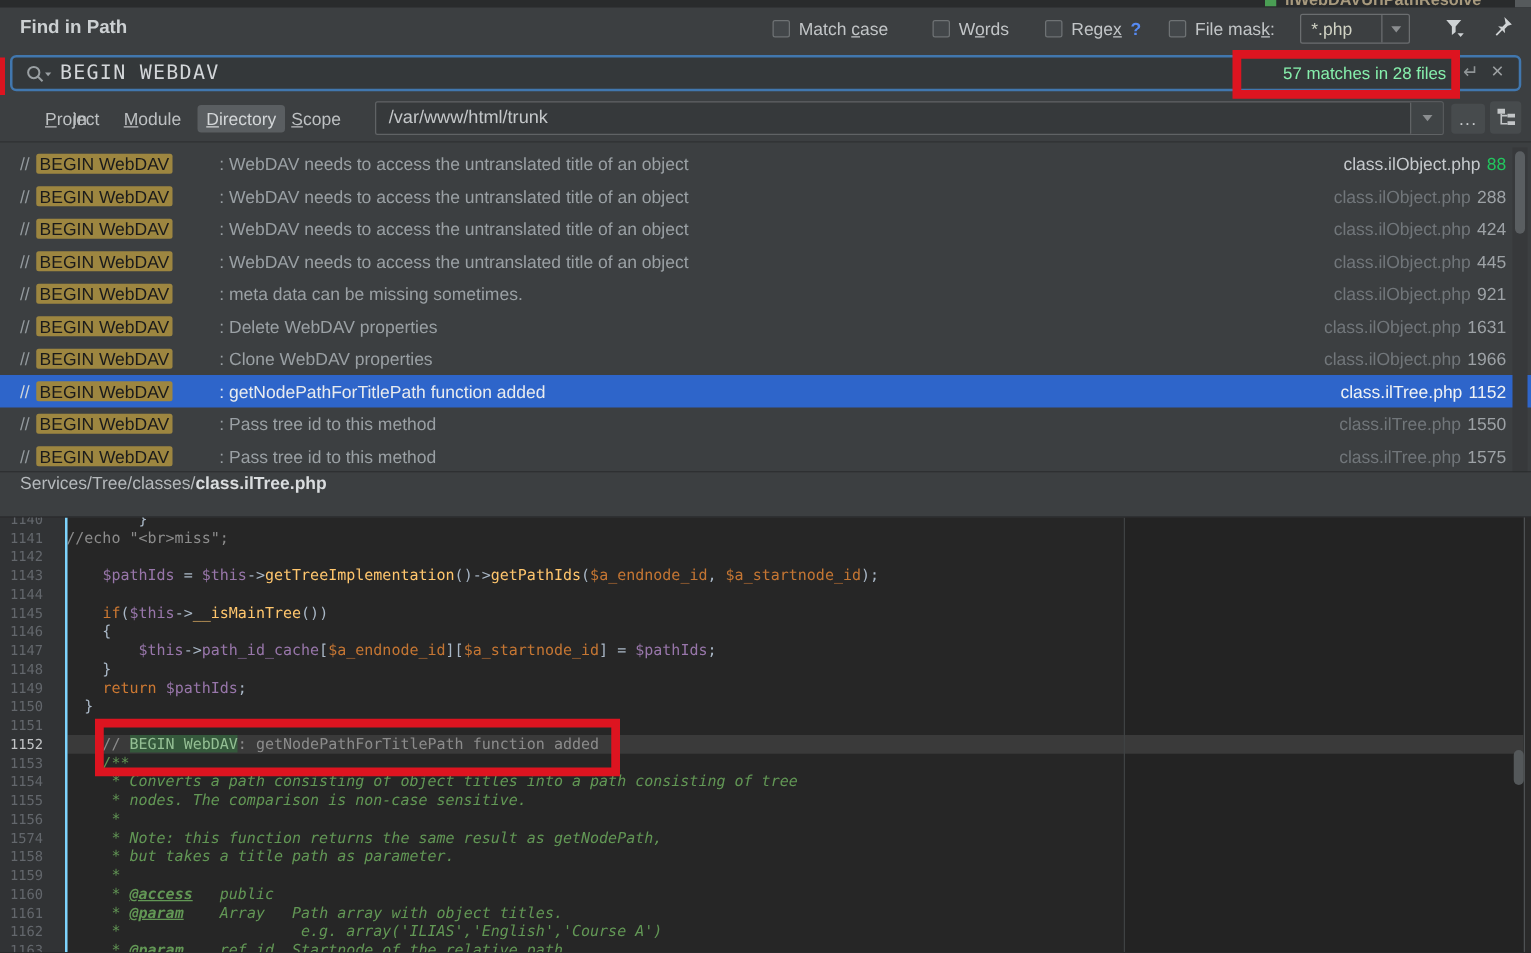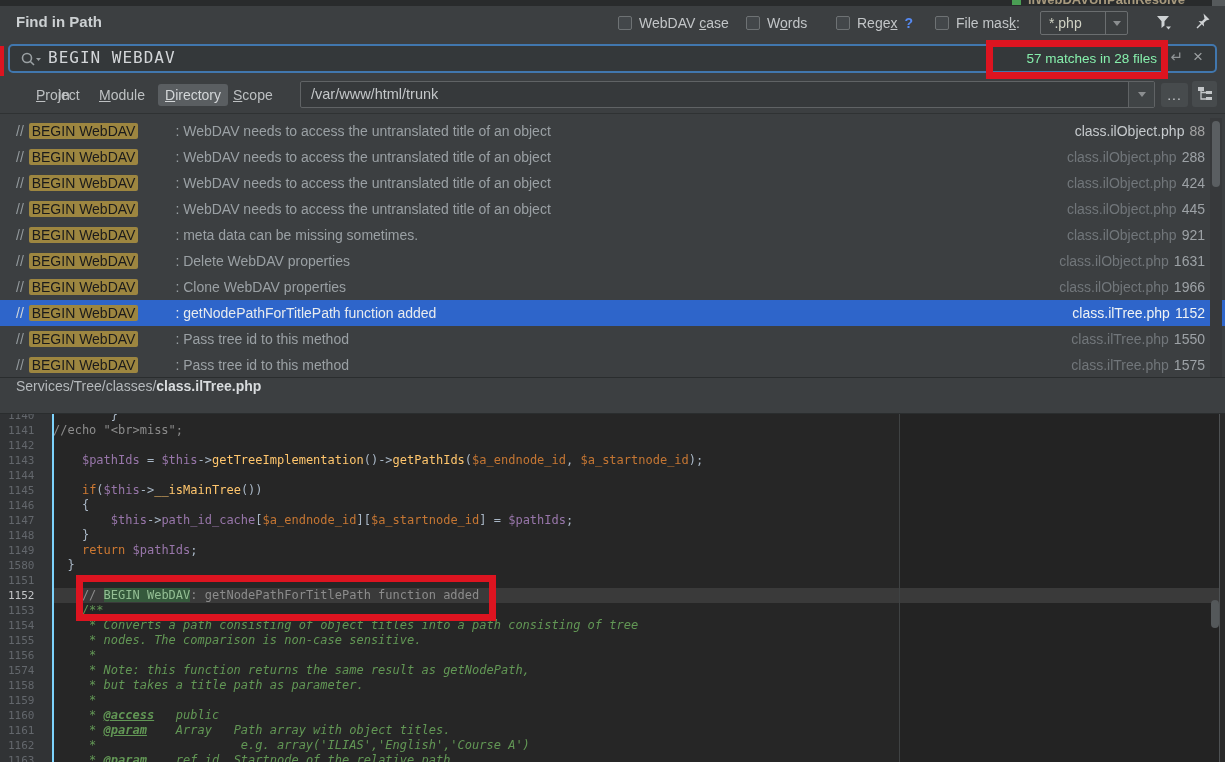--- a/index.html
+++ b/index.html
@@ -46,21 +46,21 @@
   .divider{left:0;width:1225px;height:1px;background:#2f3233;}
 
   
   .results{left:0;top:118px;width:1225px;height:260px;}
   .rrow{height:26px;display:flex;align-items:center;padding-left:16px;font-size:14px;color:#9aa0a4;position:relative;box-sizing:border-box;}
   .rp{color:#949a9e;white-space:pre;}
   .rm{background:var(--match-yellow-bg);color:var(--match-yellow-fg);padding:0 3px;border-radius:2px;margin:0 1px;}
   .rt{white-space:pre;padding-left:36px;}
   .rf{position:absolute;right:20px;font-size:14px;color:#71767a;white-space:nowrap;}
   .rfl{color:#9da2a6;margin-left:5px;}
-  .rrow.bright .rfn{color:#c6cacd;} .rrow.bright .rfl{color:#a3a3a3;}
+  .rrow.bright .rfn{color:#c6cacd;} .rrow.bright .rfl{color:#22c55e;}
   .rrow.sel{background:var(--accent-blue);color:#e8ebee;}
   .rrow.sel .rp{color:#cfd6db;}
   .rrow.sel .rfn,.rrow.sel .rfl{color:#eff2f4;}
   .res-track{left:1210px;top:118px;width:12px;height:260px;background:#37393b;}
   .res-thumb{left:1212px;top:121px;width:8px;height:66px;background:#5a5e61;border-radius:4px;}
 
   
   .pv-header{left:0;top:378px;width:1225px;height:35px;background:#3c3f41;display:flex;align-items:flex-start;padding-left:16px;box-sizing:border-box;}
   .pv-path{font-size:14px;color:#b5b9bc;}
   .pv-file{font-size:14px;color:#d9dcde;font-weight:bold;}
@@ -103,21 +103,21 @@
   <div class="abs backdrop">
     <div class="backdrop-tab">ilWebDAVUrlPathResolve</div>
     <div class="backdrop-dot"></div>
     <div class="backdrop-corner"></div>
   </div>
 
   <div class="abs dlg-title">Find in Path</div>
 
   <label class="opt" style="left:618px;">
     <span class="cb"></span>
-    <span><span>WebDAV </span><u>c</u><span>ase</span></span>
+    <span><span>Match </span><u>c</u><span>ase</span></span>
   </label>
   <label class="opt" style="left:746px;">
     <span class="cb"></span>
     <span><span>W</span><u>o</u><span>rds</span></span>
   </label>
   <label class="opt" style="left:836px;">
     <span class="cb"></span>
     <span><span>Rege</span><u>x</u><span></span></span>
     <span class="help">?</span>
   </label>
@@ -289,21 +289,21 @@
           <div class="gnum">1140</div>
           <div class="gnum">1141</div>
           <div class="gnum">1142</div>
           <div class="gnum">1143</div>
           <div class="gnum">1144</div>
           <div class="gnum">1145</div>
           <div class="gnum">1146</div>
           <div class="gnum">1147</div>
           <div class="gnum">1148</div>
           <div class="gnum">1149</div>
-          <div class="gnum">1580</div>
+          <div class="gnum">1150</div>
           <div class="gnum">1151</div>
           <div class="gnum cur">1152</div>
           <div class="gnum">1153</div>
           <div class="gnum">1154</div>
           <div class="gnum">1155</div>
           <div class="gnum">1156</div>
           <div class="gnum">1574</div>
           <div class="gnum">1158</div>
           <div class="gnum">1159</div>
           <div class="gnum">1160</div>

